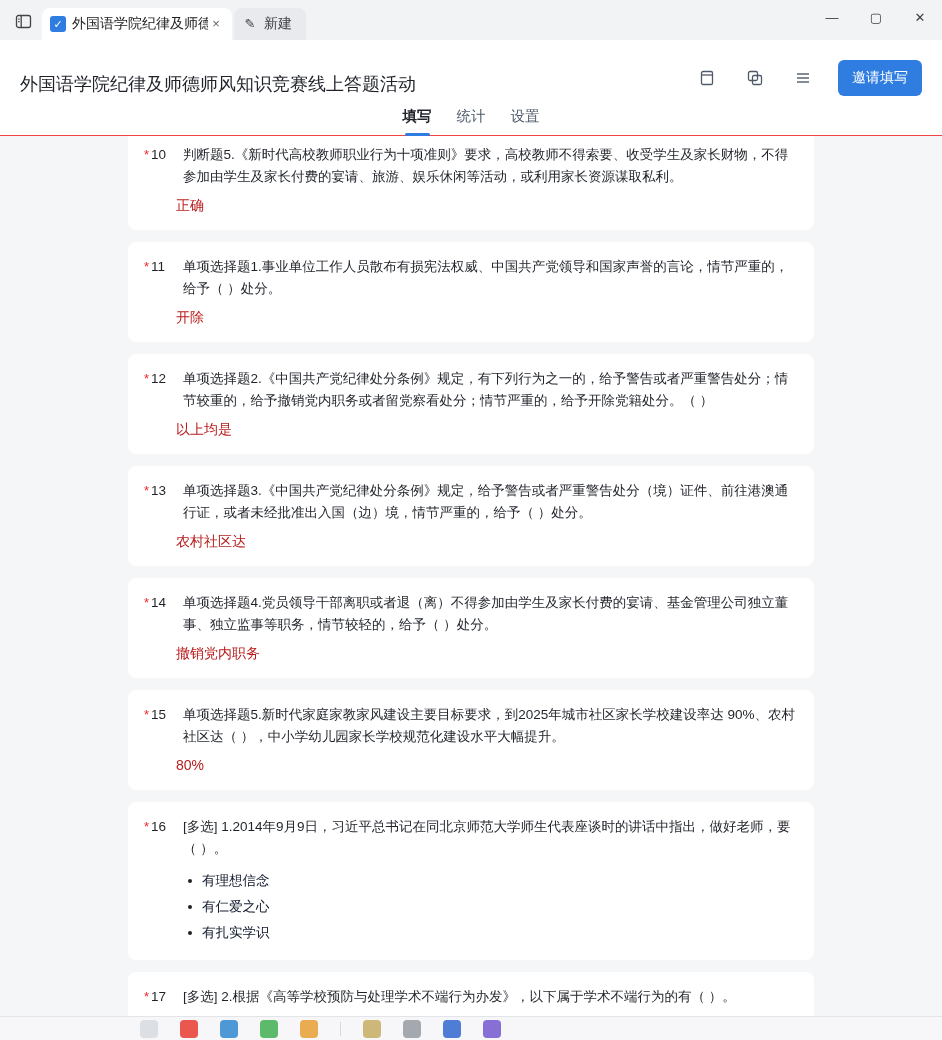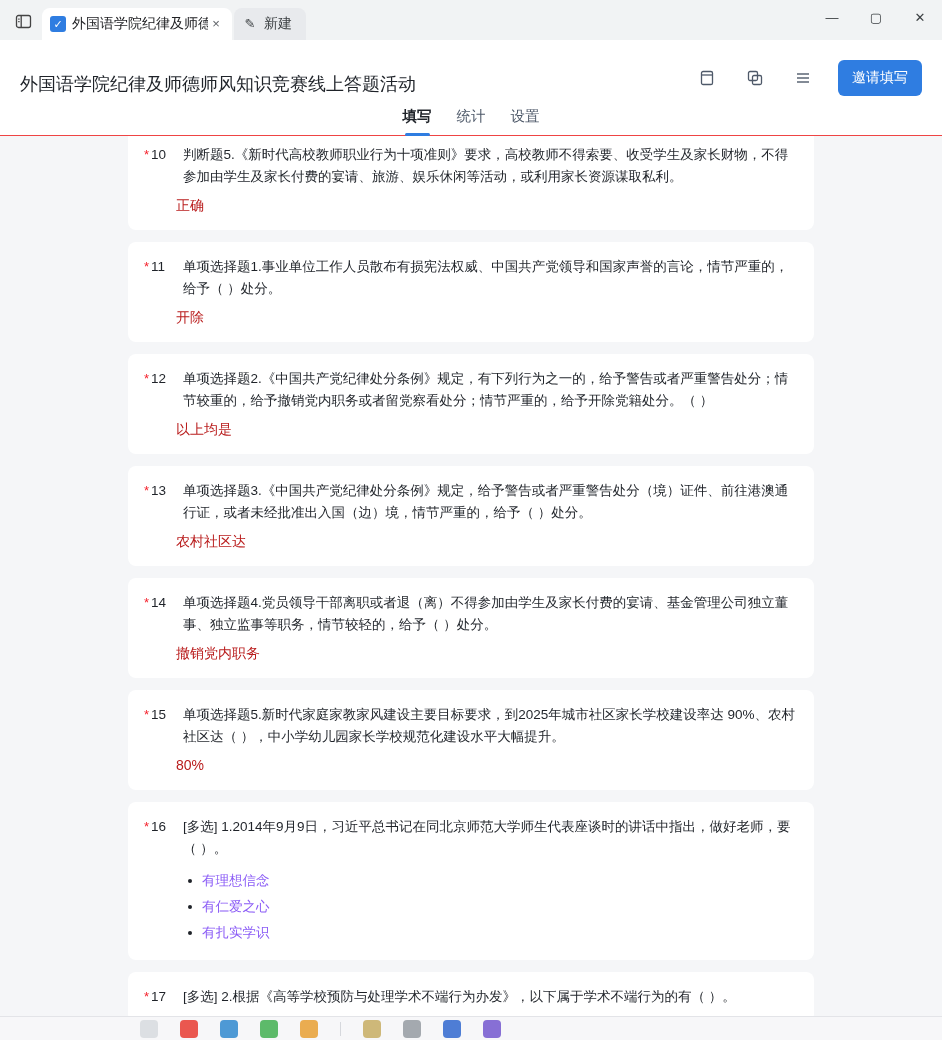--- a/index.html
+++ b/index.html
@@ -214,21 +214,21 @@
     color: #b91c1c;
     line-height: 22px;
   }
   .q-options {
     margin: 8px 0 0 44px;
     padding: 0;
     list-style: none;
   }
   .q-options li {
     font-size: 13.5px;
-    color: #8b5cf6;
+    color: #0f172a;
     line-height: 26px;
     position: relative;
     padding-left: 14px;
   }
   .q-options li::before {
     content: "";
     position: absolute;
     left: 0; top: 11px;
     width: 4px; height: 4px;
     border-radius: 50%;

